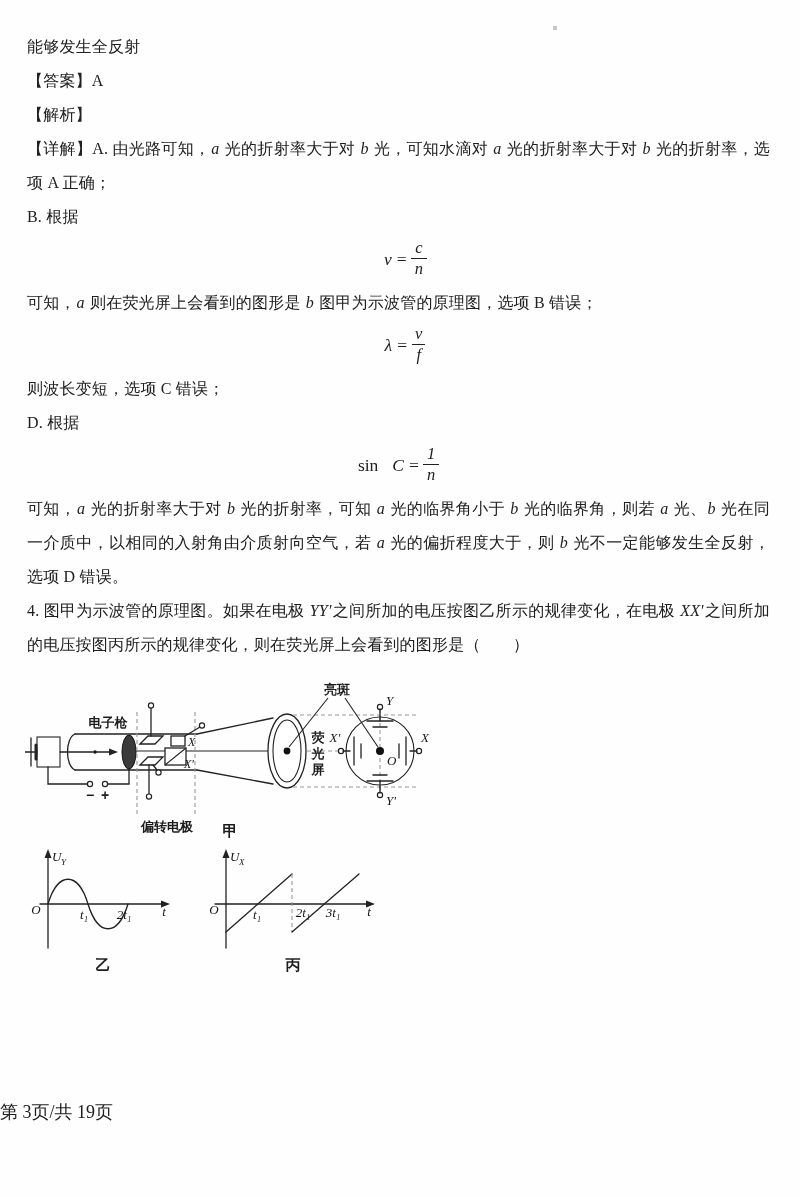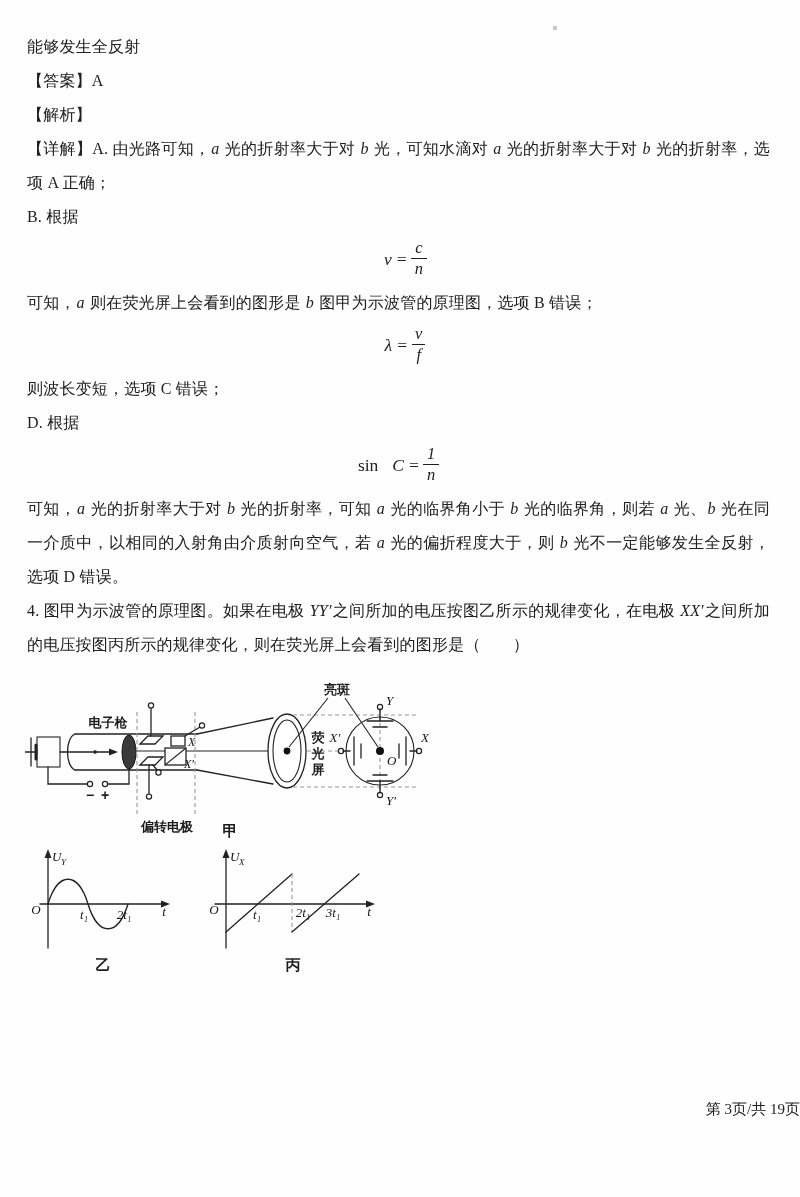--- a/index.html
+++ b/index.html
@@ -24,22 +24,22 @@
   .sdash{stroke:#979797;stroke-width:1.1;fill:none;stroke-dasharray:4 3}
   .sfillw{fill:#fff;stroke:#222;stroke-width:1.3}
   .term{fill:#fff;stroke:#222;stroke-width:1.2}
   .dot{fill:#111;stroke:none}
   .svg-cjk{font-family:"Liberation Sans","DejaVu Sans",sans-serif;font-weight:bold;font-size:13px;fill:#1c1c1c}
   .svg-cjk15{font-family:"Liberation Sans","DejaVu Sans",sans-serif;font-weight:bold;font-size:15px;fill:#1c1c1c}
   .svg-it{font-family:"Liberation Serif","DejaVu Serif",serif;font-style:italic;font-size:13px;fill:#161616}
   .svg-it12{font-family:"Liberation Serif","DejaVu Serif",serif;font-style:italic;font-size:12px;fill:#161616}
   .svg-sub{font-family:"Liberation Serif","DejaVu Serif",serif;font-style:italic;font-size:9px;fill:#161616}
   .svg-sign{font-family:"Liberation Sans","DejaVu Sans",sans-serif;font-weight:bold;font-size:14px;fill:#1c1c1c}
-  .footer{position:absolute;left:0;top:1100px;width:100%;text-align:right;
-      font-family:"Liberation Serif","DejaVu Serif",serif;font-size:15px;color:#202020}
+  .footer{position:absolute;left:0;top:1100px;width:100%;text-align:left;
+      font-family:"Liberation Serif","DejaVu Serif",serif;font-size:18px;color:#202020}
   .speck{position:absolute;left:553px;top:26px;width:4px;height:4px;background:#c9c9c9}
 </style>
 </head>
 <body>
 
 <div class="page">
   <div class="speck"></div>
 
   <p class="ln"><span>能够发生全反射</span></p>
   <p class="ln"><span>【答案】A</span></p>

